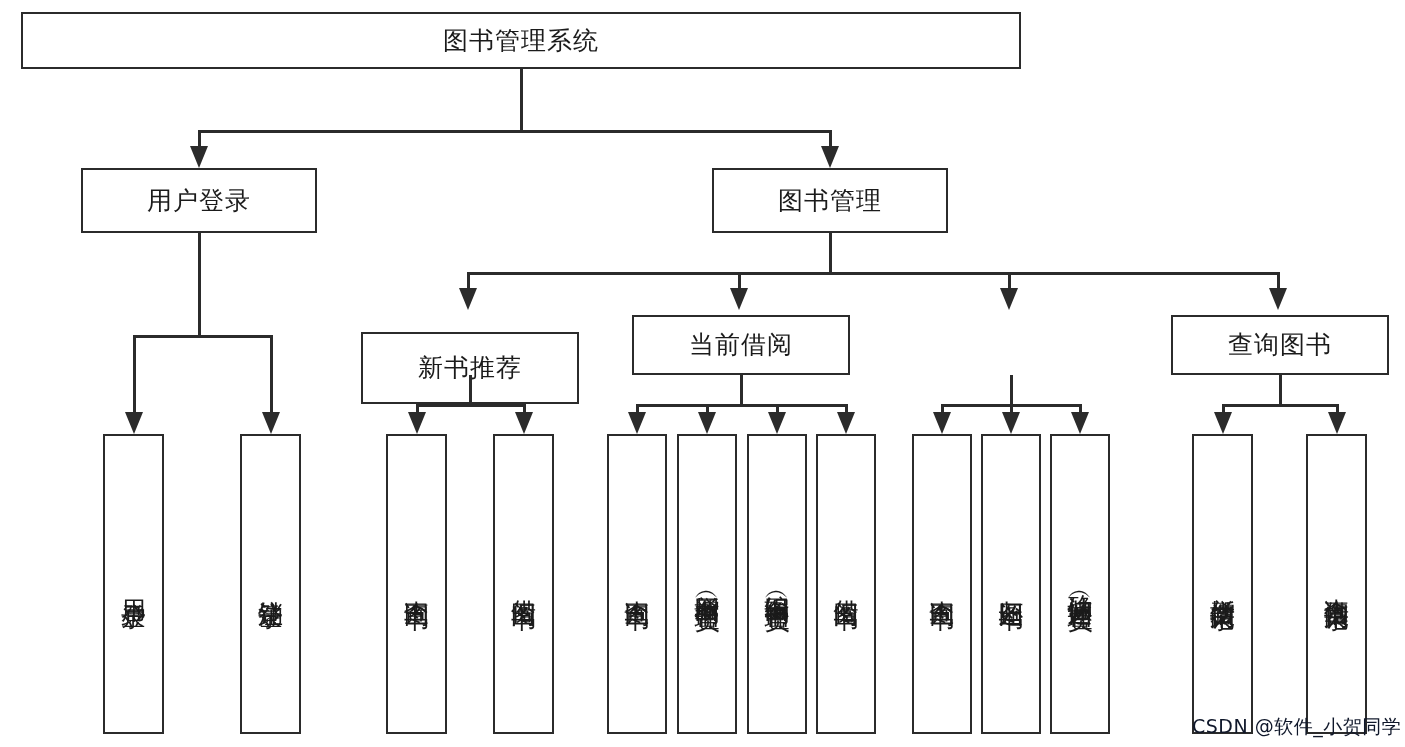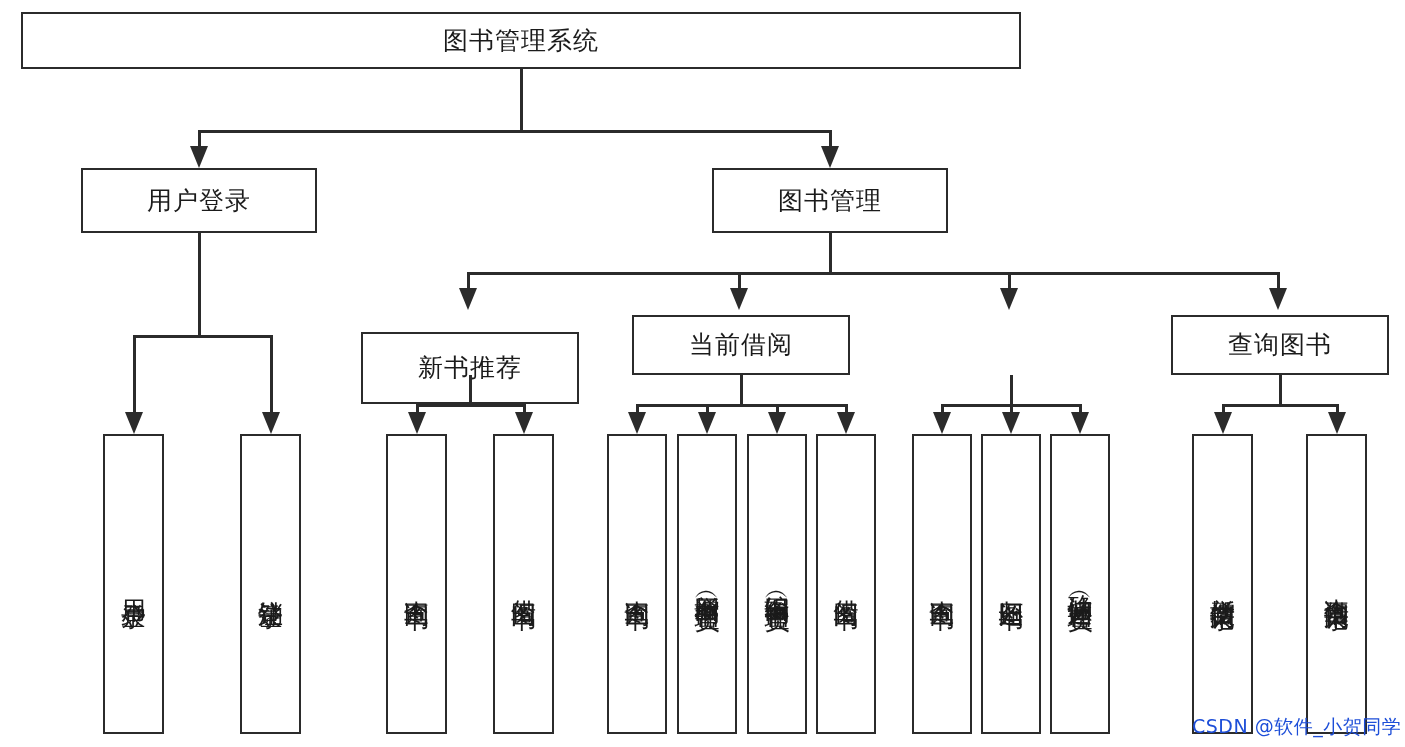--- a/index.html
+++ b/index.html
@@ -59,21 +59,21 @@
   .arrow {
     position: absolute;
     width: 0;
     height: 0;
     border-left: 9px solid transparent;
     border-right: 9px solid transparent;
     border-top: 22px solid #2b2b2b;
   }
   .watermark {
     position: absolute;
-    color: #1d4ed8;
+    color: #0f172a;
     font-size: 19px;
     letter-spacing: 0.5px;
     white-space: nowrap;
     user-select: none;
   }
 </style>
 </head>
 <body>
 
 <div id="canvas">

